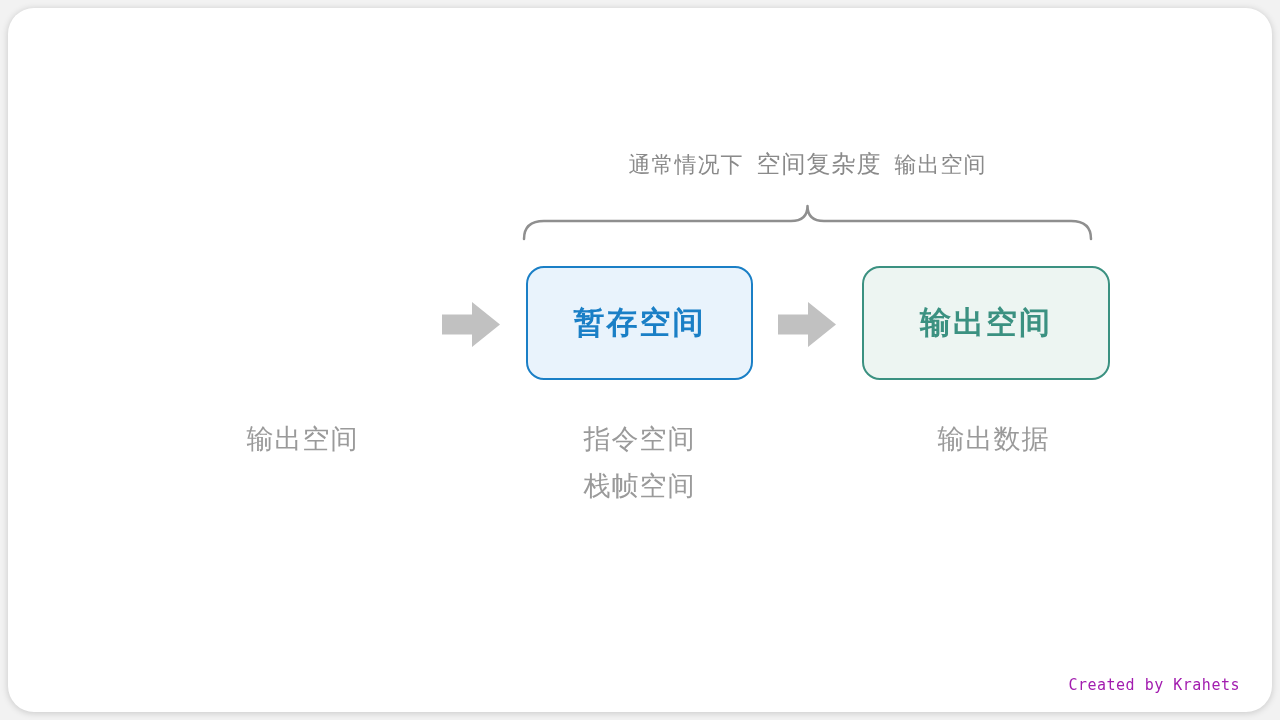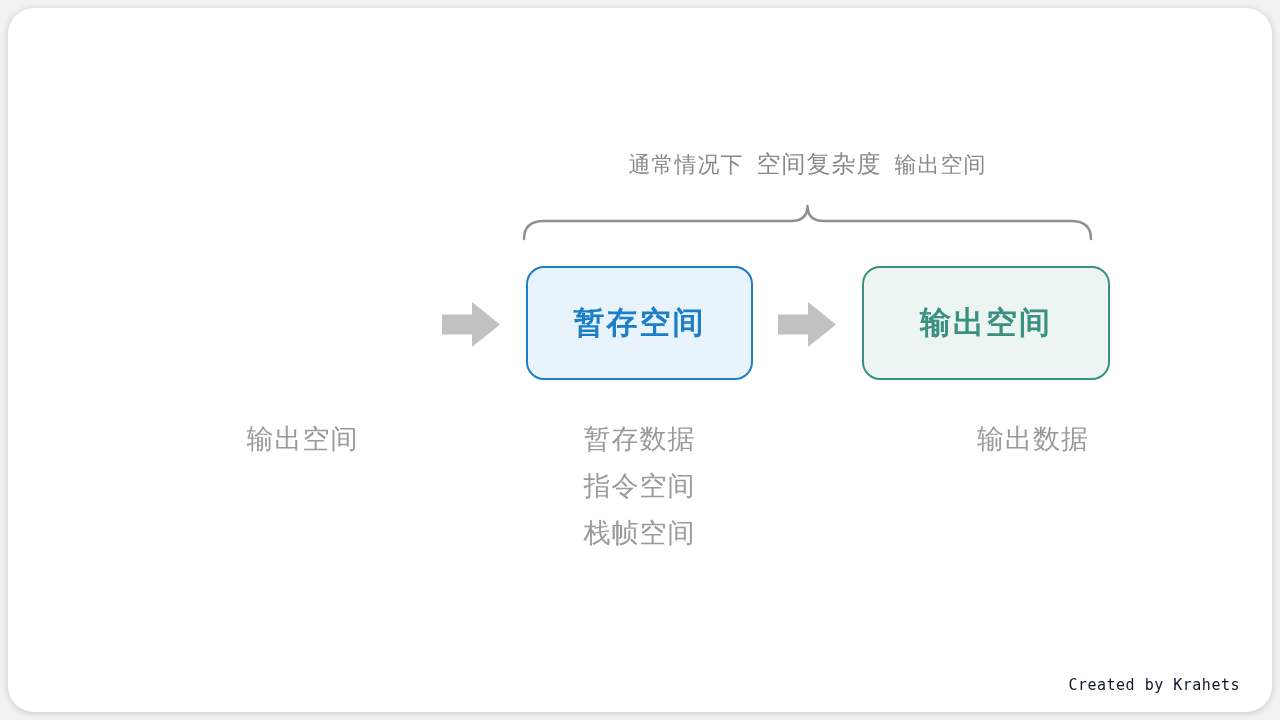--- a/index.html
+++ b/index.html
@@ -61,21 +61,21 @@
     display: flex;
     flex-direction: column;
     text-align: center;
     font-size: 27px;
     line-height: 47px;
     letter-spacing: 1px;
     white-space: nowrap;
   }
   .anno-input  { left: 182px; width: 225px; }
   .anno-buffer { left: 518px; width: 227px; }
-  .anno-output { left: 854px; width: 227px; align-items: flex-end; }
+  .anno-output { left: 872px; width: 227px; }
   .watermark {
     position: absolute;
     right: 32px; top: 668px;
     font-family: "DejaVu Sans Mono", "Liberation Mono", monospace;
     font-size: 15px;
     letter-spacing: 0.5px;
     white-space: nowrap;
   }
 </style>
 </head>
@@ -113,24 +113,23 @@
     <svg width="58" height="45" viewBox="0 0 58 45">
       <path d="M 0 12.5 H 30 V 0 L 58 22.5 L 30 45 V 32.5 H 0 Z" fill="#c1c1c1"></path>
     </svg>
   </div>
 
   <div class="anno-col anno-input" style="color: rgb(154, 154, 154);">
     <div>输出空间</div>
   </div>
 
   <div class="anno-col anno-buffer" style="color: rgb(154, 154, 154);">
-    <div>暂存数据</div>
     <div>指令空间</div>
     <div>栈帧空间</div>
   </div>
 
   <div class="anno-col anno-output" style="color: rgb(154, 154, 154);">
     <div>输出数据</div>
   </div>
 
-  <div class="watermark" style="color: #0f172a;">Created by Krahets</div>
+  <div class="watermark" style="color: #a21caf;">Created by Krahets</div>
 
 </div>
 
 </body></html>

